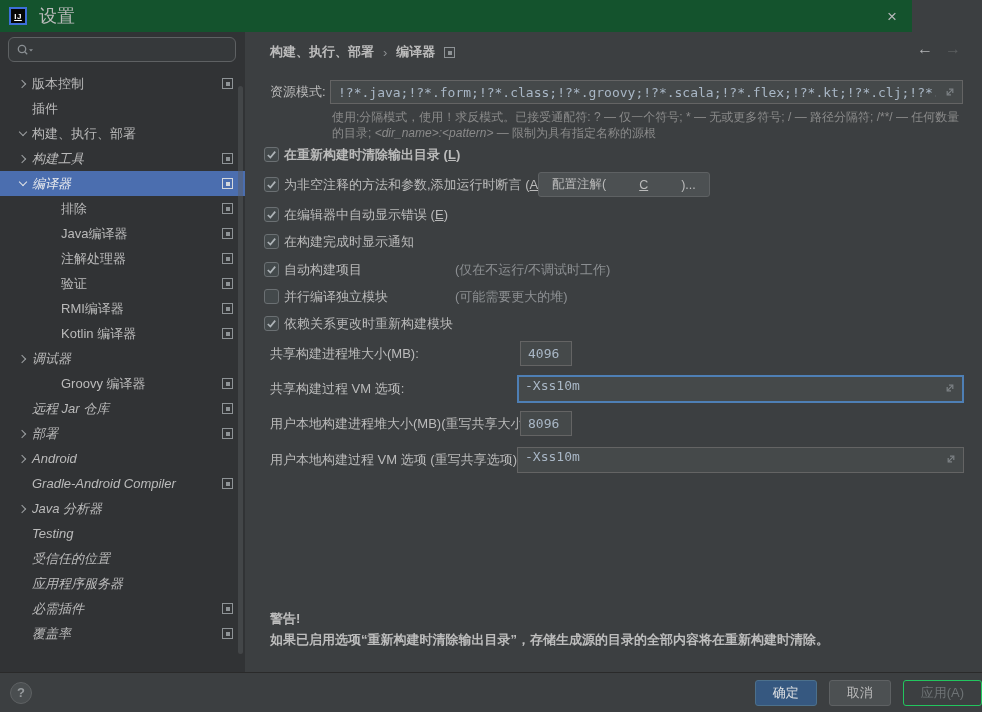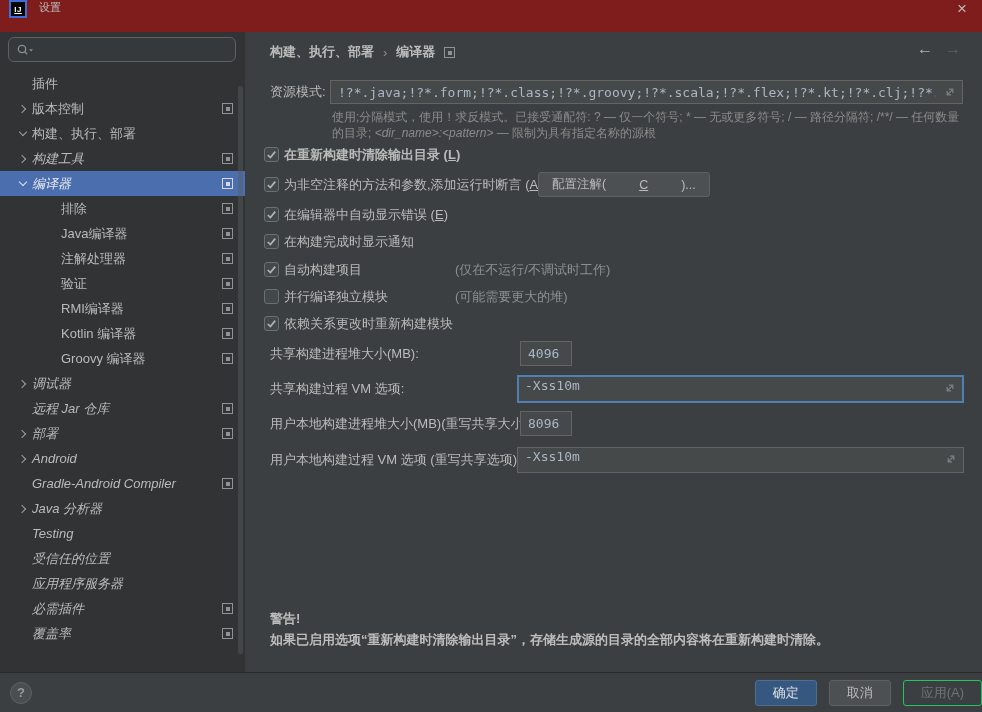--- a/index.html
+++ b/index.html
@@ -4,27 +4,27 @@
 <style>
   * { box-sizing: border-box; margin: 0; padding: 0; }
   html,body { width:982px; height:712px; overflow:hidden; }
   body {
     font-family:"Liberation Sans","DejaVu Sans",sans-serif;
     background:#3C3F41; color:#BBBBBB; position:relative;
   }
   .mono { font-family:"DejaVu Sans Mono","Liberation Mono",monospace; }
 
   
-  .titlebar { position:absolute; left:0; top:0; width:982px; height:32px;
-    background:#7f1d1d; display:flex; align-items:flex-start; }
+  .titlebar { position:absolute; left:0; top:0; width:912px; height:32px;
+    background:#14532d; display:flex; align-items:center; }
   .logo { width:18px; height:18px; margin-left:9px; background:#060606;
     border:2px solid #3D6FD9; color:#FFFFFF; font-weight:bold; font-size:8px;
     display:flex; align-items:center; justify-content:center;
     text-decoration:underline; letter-spacing:.5px; }
-  .win-title { margin-left:12px; font-size:11px; color:#BBBBBB; }
+  .win-title { margin-left:12px; font-size:18px; color:#BBBBBB; }
   .close-btn { margin-left:auto; margin-right:15px; color:#B6B8BA; font-size:17px;
     line-height:1; cursor:default; }
 
   
   .sidebar { position:absolute; left:0; top:32px; width:245px; height:640px;
     background:#313335; overflow:hidden; }
   .searchbox { position:absolute; left:8px; top:5px; width:228px; height:25px;
     background:#36393B; border:1px solid #5E6163; border-radius:6px;
     display:flex; align-items:center; padding-left:7px; }
   .tree { position:absolute; left:0; top:39px; width:245px; }
@@ -135,34 +135,34 @@
   <div class="sidebar">
     <div class="searchbox">
       <svg width="19" height="14" viewBox="0 0 19 14">
         <circle cx="6" cy="6" r="3.7" stroke="#8A8F93" fill="none" stroke-width="1.3"></circle>
         <line x1="8.8" y1="8.8" x2="11.2" y2="11.2" stroke="#8A8F93" stroke-width="1.3"></line>
         <path d="M13 6.2 h4 l-2 2.4 z" fill="#8A8F93"></path>
       </svg>
     </div>
     <div class="tree" id="tree">
         <div class="trow lvl0">
+          <span class="slot">
+            <span class="chev collapsed"></span>
+          </span>
+          <span class="tlabel">版本控制</span>
+          <span class="badge">
+            <i></i>
+          </span>
+        </div>
+        <div class="trow lvl0">
           <span class="slot"></span>
           <span class="tlabel">插件</span>
         </div>
         <div class="trow lvl0">
           <span class="slot">
-            <span class="chev collapsed"></span>
-          </span>
-          <span class="tlabel">版本控制</span>
-          <span class="badge">
-            <i></i>
-          </span>
-        </div>
-        <div class="trow lvl0">
-          <span class="slot">
             <span class="chev expanded"></span>
           </span>
           <span class="tlabel">构建、执行、部署</span>
         </div>
         <div class="trow lvl1">
           <span class="slot">
             <span class="chev collapsed"></span>
           </span>
           <span class="tlabel">构建工具</span>
           <span class="badge">
@@ -207,31 +207,31 @@
           <span class="badge">
             <i></i>
           </span>
         </div>
         <div class="trow lvl2">
           <span class="tlabel">Kotlin 编译器</span>
           <span class="badge">
             <i></i>
           </span>
         </div>
+        <div class="trow lvl1">
+          <span class="slot">
+            <span class="chev collapsed"></span>
+          </span>
+          <span class="tlabel">调试器</span>
+        </div>
         <div class="trow lvl2">
           <span class="tlabel">Groovy 编译器</span>
           <span class="badge">
             <i></i>
           </span>
-        </div>
-        <div class="trow lvl1">
-          <span class="slot">
-            <span class="chev collapsed"></span>
-          </span>
-          <span class="tlabel">调试器</span>
         </div>
         <div class="trow lvl1">
           <span class="slot"></span>
           <span class="tlabel">远程 Jar 仓库</span>
           <span class="badge">
             <i></i>
           </span>
         </div>
         <div class="trow lvl1">
           <span class="slot">

